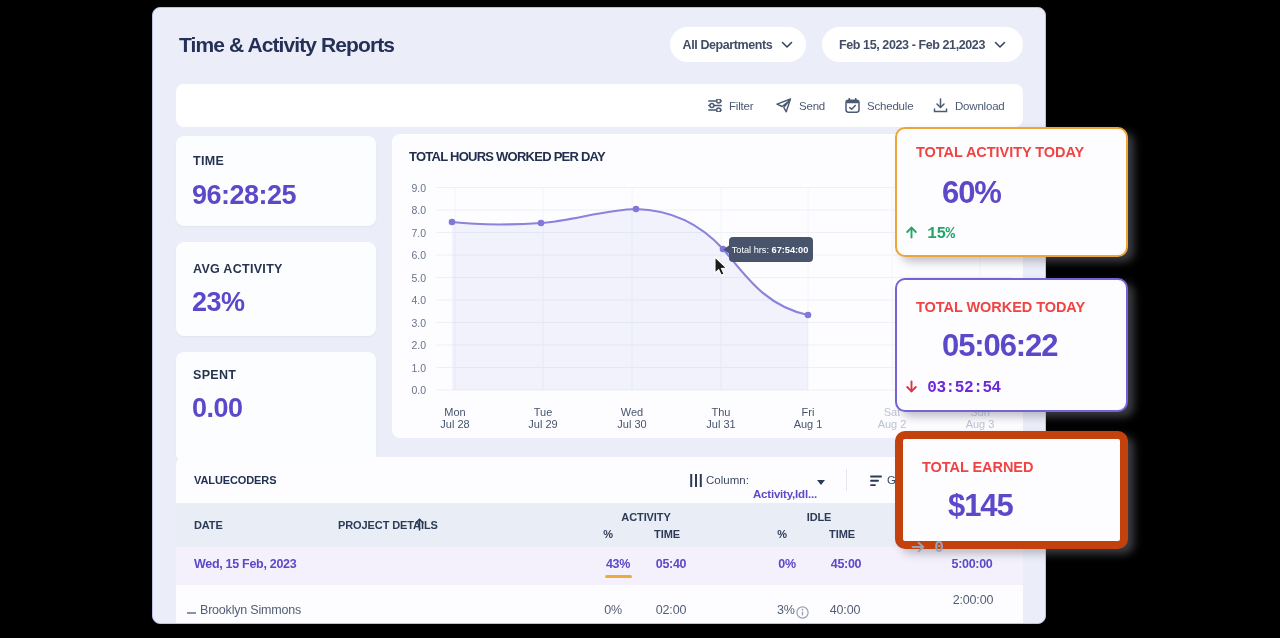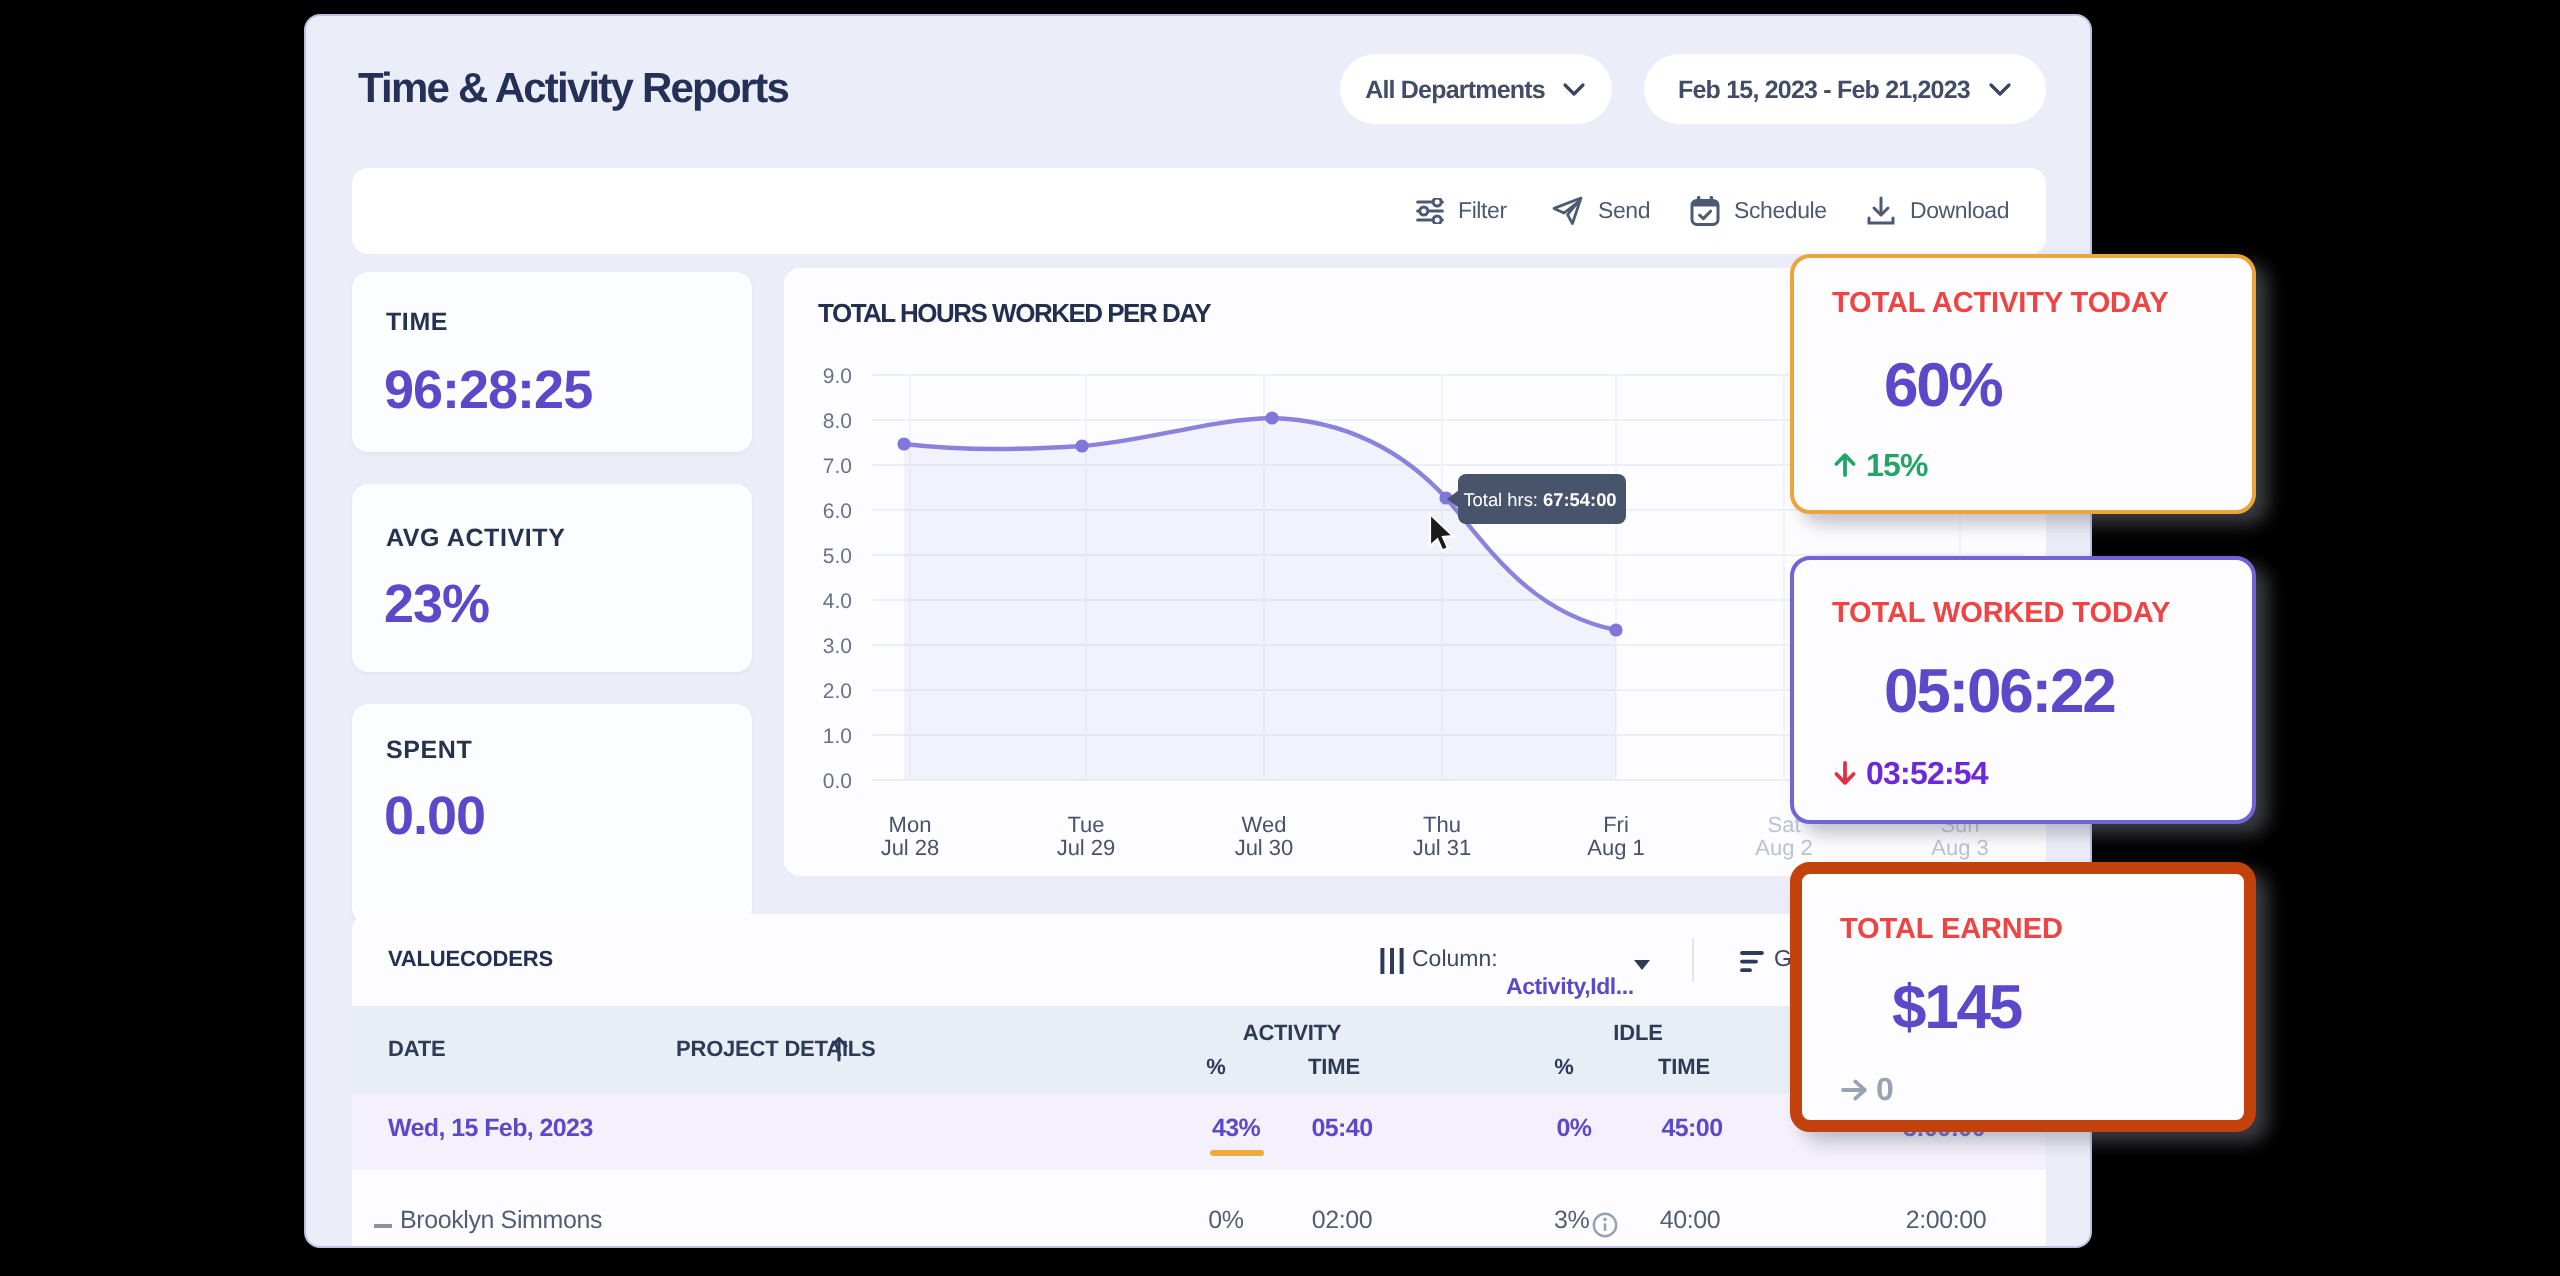--- a/index.html
+++ b/index.html
@@ -42,22 +42,22 @@
   .row2 { position:absolute; left:0; top:128px; width:847px; height:47px; background:#fdfdff; }
   .r2t { position:absolute; font-size:12.5px; color:#525e74; letter-spacing:-0.2px; }
   .ctr { transform:translateX(-50%); white-space:nowrap; }
   
   .fcard { position:absolute; left:895px; width:233px; background:#fdfdff; border-radius:10px;
     box-shadow:6px 5px 9px rgba(125,127,140,0.48); }
   .fcard .flbl { position:absolute; left:19px; font-size:14.5px; font-weight:700;
     color:#ef4444; letter-spacing:-0.05px;text-align:center; }
   .fcard .fval { position:absolute; left:18px; font-size:31px; font-weight:700;
     color:#5b49c9; letter-spacing:-1.1px;margin-left:27px; }
-  .fcard .fsub { position:absolute; left:19px; font-size:16px; font-weight:700;
-    letter-spacing:-0.4px; }
+  .fcard .fsub { position:absolute; left:8px; font-size:16px; font-weight:700;
+    letter-spacing:-0.4px;font-family:Liberation Mono, monospace; }
 </style>
 </head>
 <body>
 <div class="stage">
   <div class="shot">
     <div class="title">Time &amp; Activity Reports</div>
 
     <div class="pill" style="left:517px; width:136px;">All Departments
       <svg width="12" height="8" viewBox="0 0 12 8">
           <path d="M1.5 1.5 L6 6 L10.5 1.5" fill="none" stroke="#3a4660" stroke-width="1.6" stroke-linecap="round" stroke-linejoin="round"></path>
@@ -265,21 +265,21 @@
         <div class="r2t" style="left:24px; top:18px;">Brooklyn Simmons</div>
         <div class="r2t ctr" style="left:437px; top:18px;">0%</div>
         <div class="r2t ctr" style="left:495px; top:18px;">02:00</div>
         <div class="r2t" style="left:601px; top:18px;">3%</div>
         <svg width="13" height="13" viewBox="0 0 13 13" style="position:absolute; left:620px; top:21px;">
           <circle cx="6.5" cy="6.5" r="5.6" fill="none" stroke="#98a1b3" stroke-width="1.2"></circle>
           <line x1="6.5" y1="5.7" x2="6.5" y2="9.4" stroke="#98a1b3" stroke-width="1.3"></line>
           <circle cx="6.5" cy="3.7" r="0.9" fill="#98a1b3"></circle>
         </svg>
         <div class="r2t ctr" style="left:669px; top:18px;">40:00</div>
-        <div class="r2t ctr" style="left:797px; top:18px;">2:00:00</div>
+        <div class="r2t ctr" style="left:797px; top:8px;">2:00:00</div>
       </div>
     </div>
   </div>
 
   <div class="fcard" style="top:127px; height:130px; border:2px solid #eba53a;">
     <div class="flbl" style="top:15px;">TOTAL ACTIVITY TODAY</div>
     <div class="fval" style="top:46px;">60%</div>
     <div class="fsub" style="top:96px; color:#23a566;"><svg width="13" height="13" viewBox="0 0 13 13" style="vertical-align:-1px;">
           <g stroke="#23a566" stroke-width="1.9" fill="none" stroke-linecap="round" stroke-linejoin="round">
             <path d="M6.5 11.5 L6.5 1.8"></path>
@@ -290,21 +290,21 @@
   <div class="fcard" style="top:278px; height:134px; border:2px solid #7263d6;">
     <div class="flbl" style="top:19px;">TOTAL WORKED TODAY</div>
     <div class="fval" style="top:48px;">05:06:22</div>
     <div class="fsub" style="top:99px; color:#6d28d9;"><svg width="13" height="13" viewBox="0 0 13 13" style="vertical-align:-1px;">
           <g stroke="#de3341" stroke-width="1.9" fill="none" stroke-linecap="round" stroke-linejoin="round">
             <path d="M6.5 1.5 L6.5 11.2"></path>
             <path d="M2.2 7 L6.5 11.4 L10.8 7"></path>
           </g>
         </svg> 03:52:54</div>
   </div>
-  <div class="fcard" style="top:431px; height:135px; border:6px solid #c2410c;">
+  <div class="fcard" style="top:431px; height:118px; border:8px solid #c2410c;">
     <div class="flbl" style="top:20px;">TOTAL EARNED</div>
     <div class="fval" style="top:49px;">$145</div>
     <div class="fsub" style="top:100px; color:#9aa2b5;"><svg width="14" height="12" viewBox="0 0 14 12" style="vertical-align:-1px;">
           <g stroke="#9aa2b5" stroke-width="1.9" fill="none" stroke-linecap="round" stroke-linejoin="round">
             <path d="M1.5 6 L12.2 6"></path>
             <path d="M7.6 1.7 L12.4 6 L7.6 10.3"></path>
           </g>
         </svg> 0</div>
   </div>
 </div>

